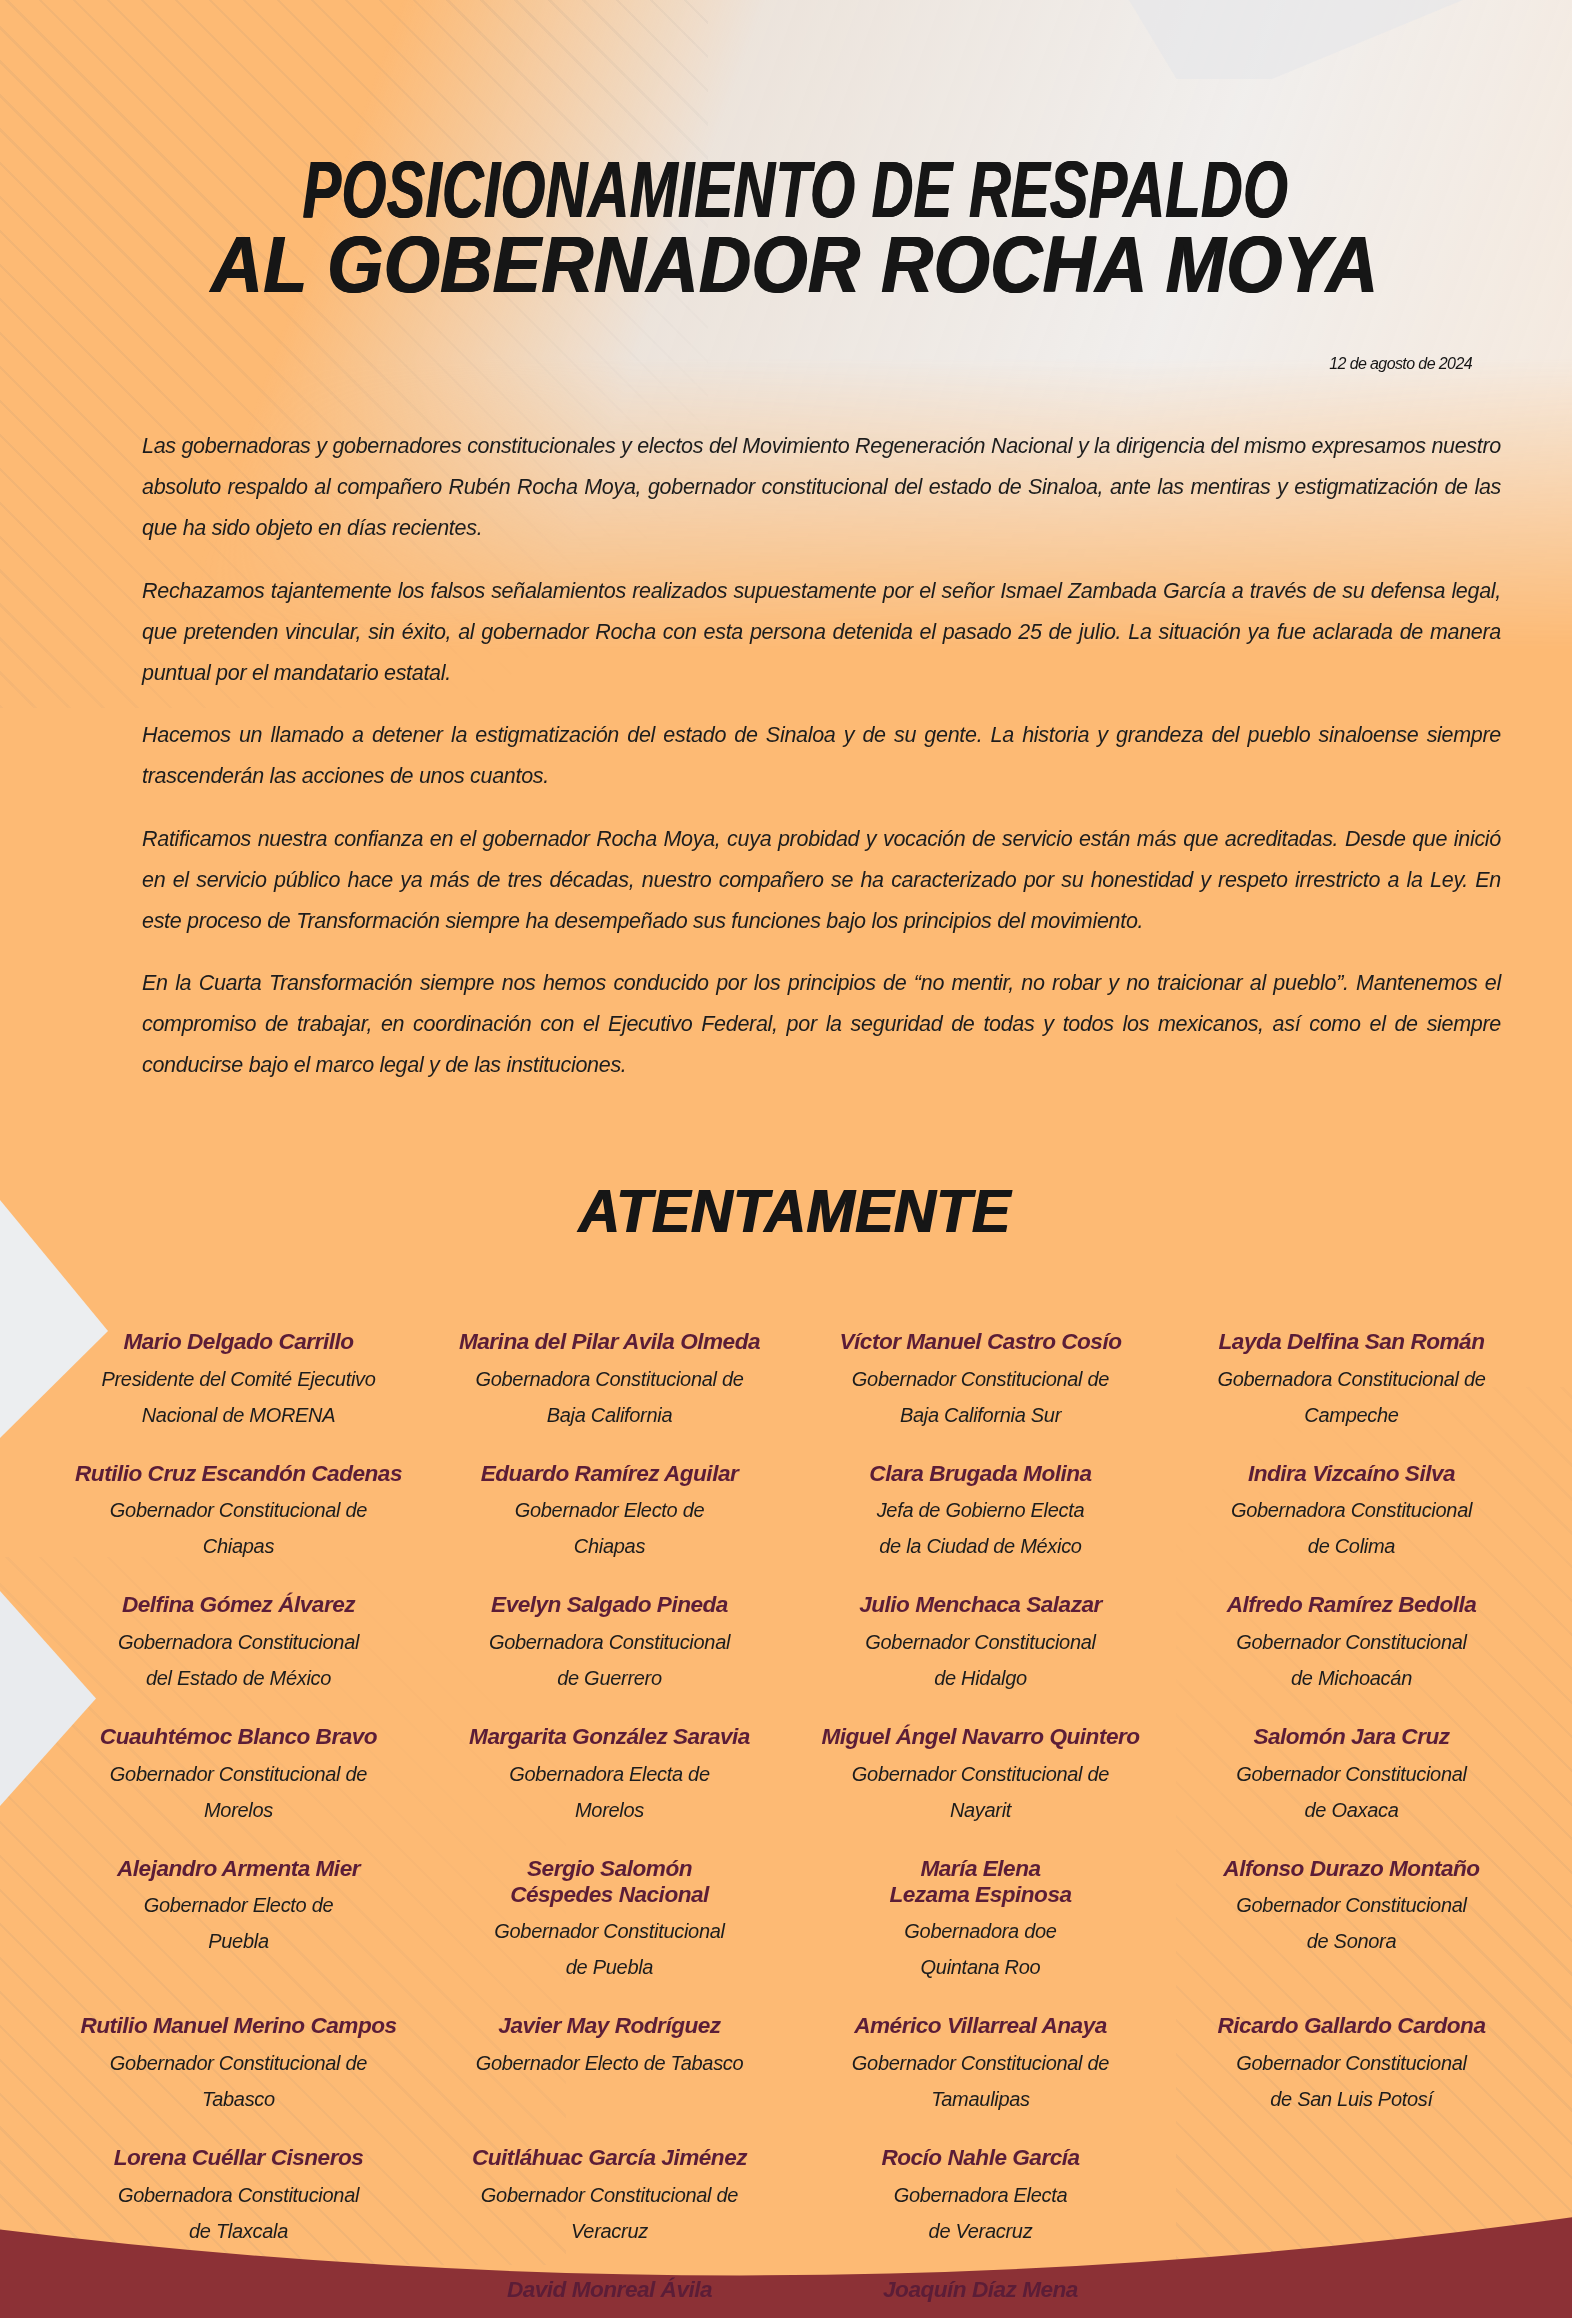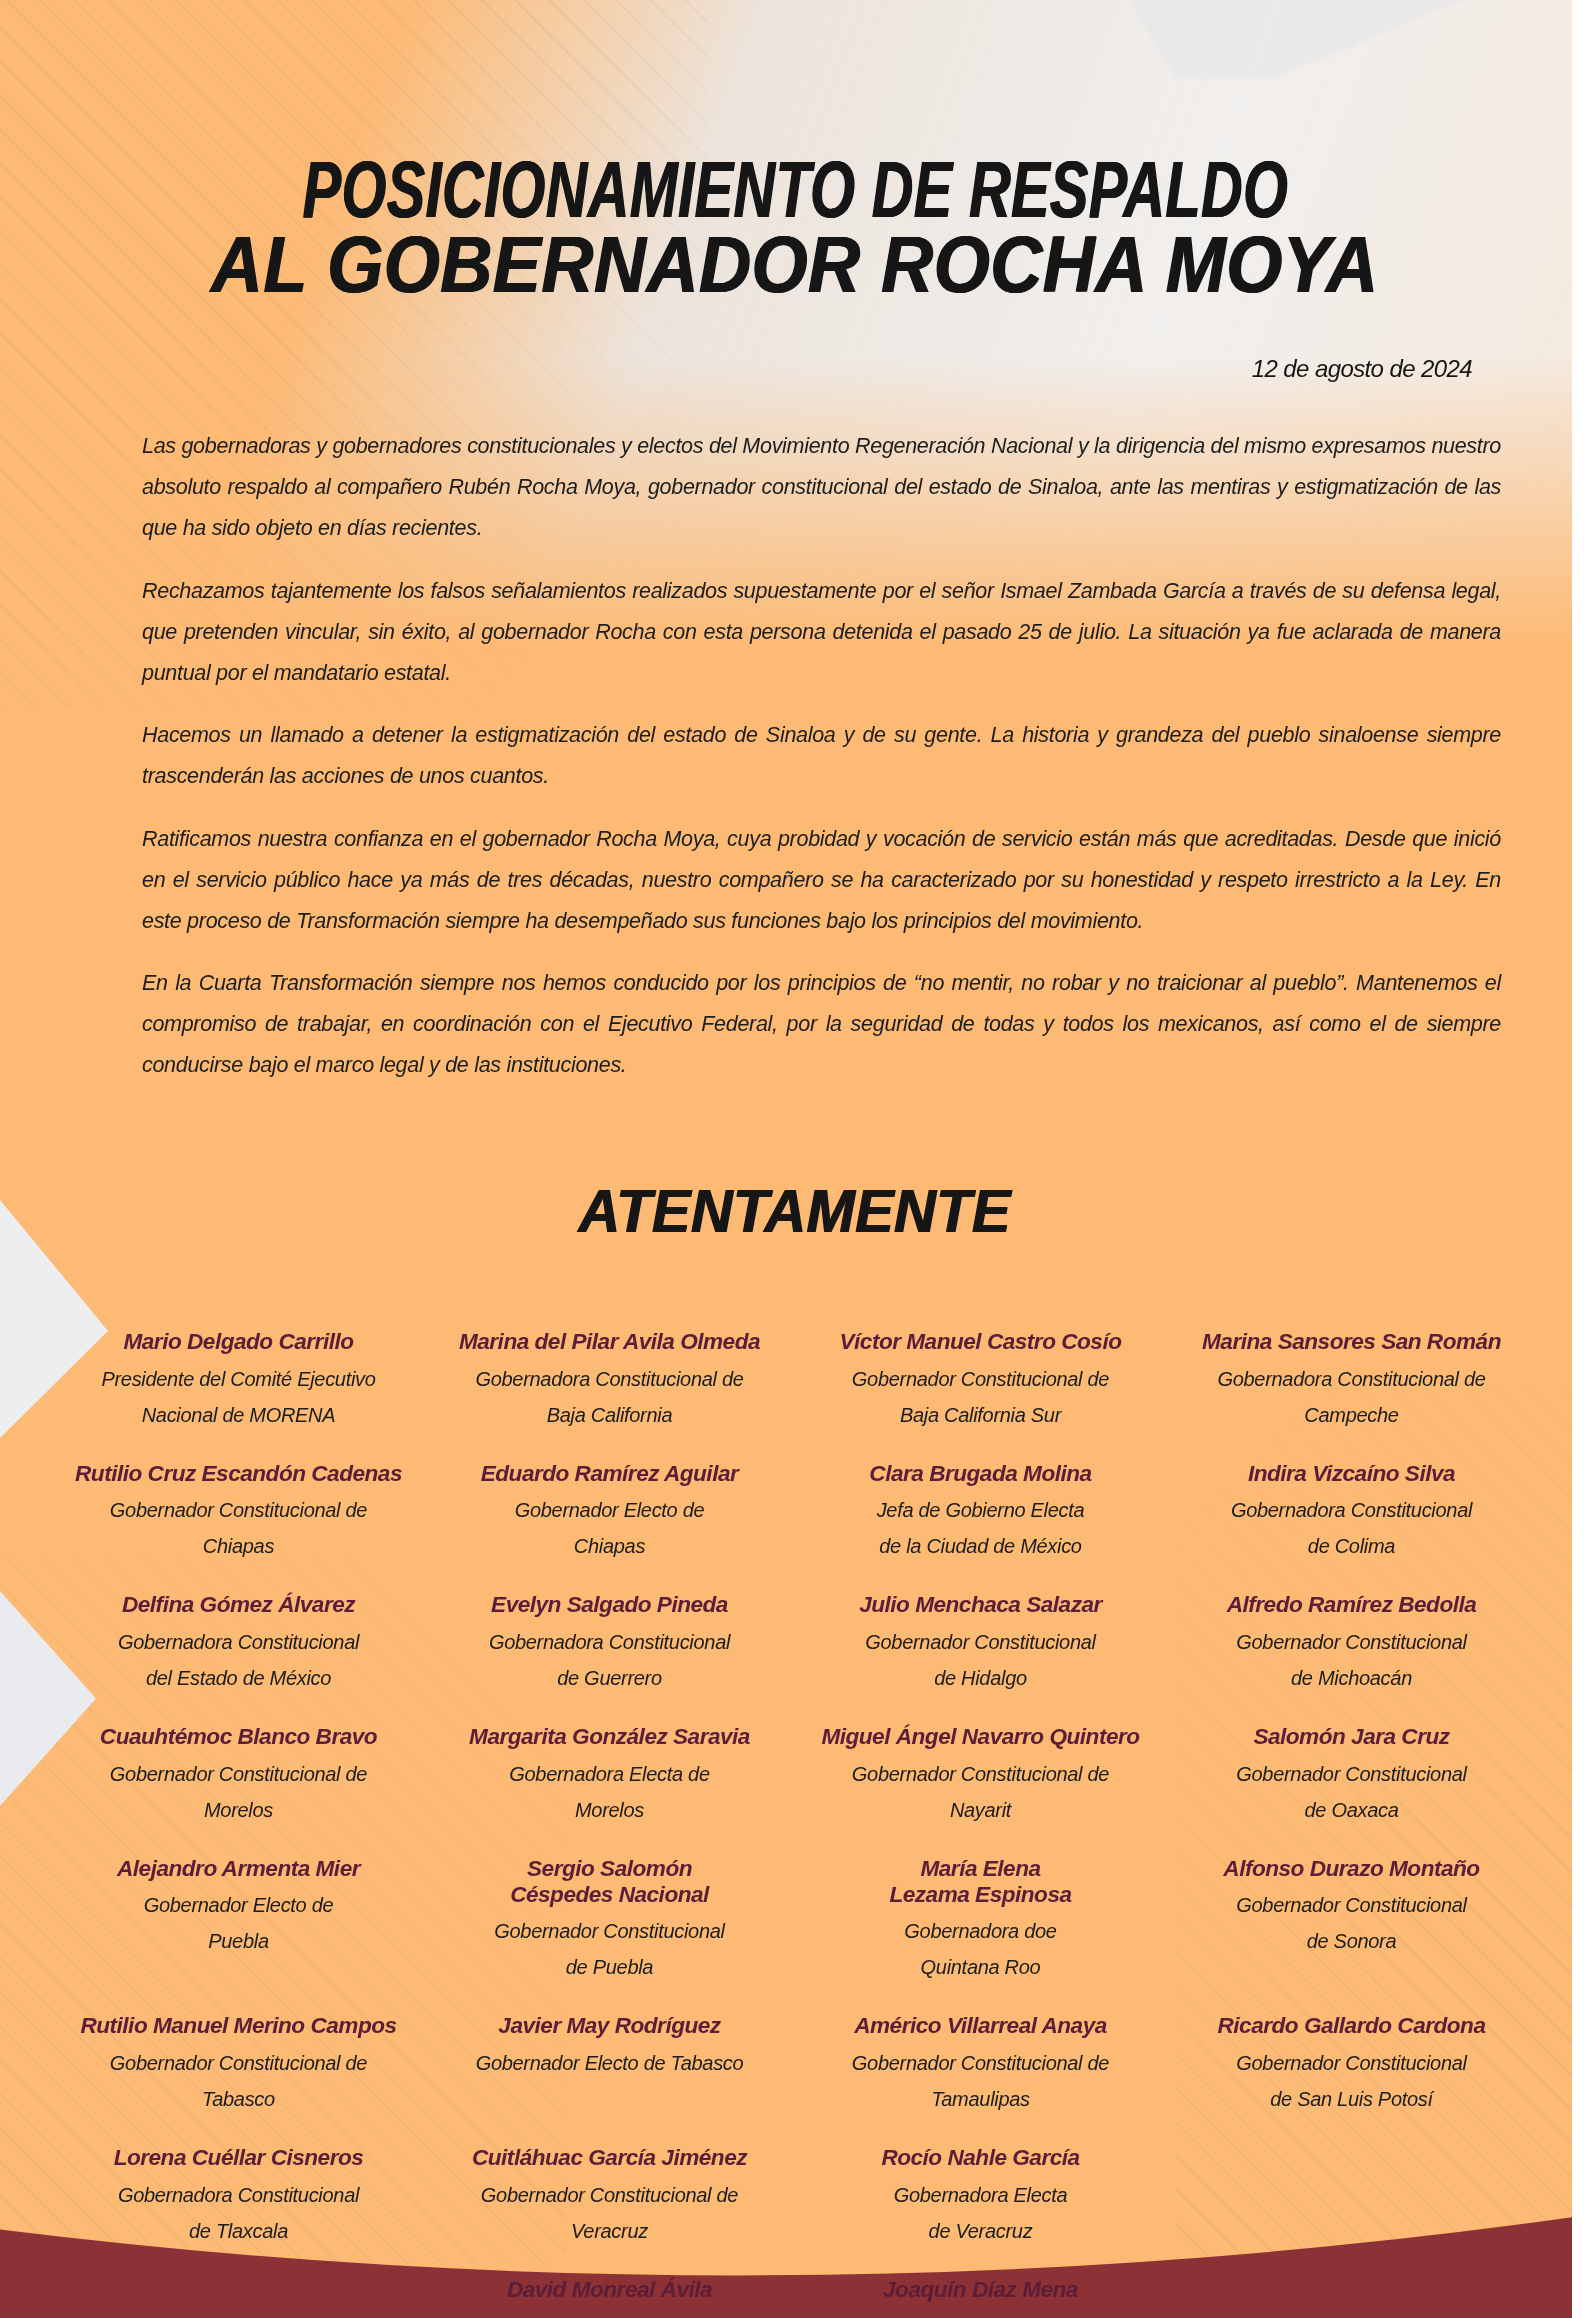--- a/index.html
+++ b/index.html
@@ -96,21 +96,21 @@
     white-space: nowrap;
     text-shadow: 0.8px 0 0 currentColor, -0.8px 0 0 currentColor;
   }
   .doc-title .line1 { transform: scaleX(0.72); }
   .doc-title .line2 { transform: scaleX(0.90); }
   .doc-title .line-wrap { height: 75px; }
 
   .doc-date {
     position: absolute;
     top: 355px; right: 100px;
-    font-size: 24px;
+    font-size: 16px;
     letter-spacing: -0.6px;
     color: #161616;
   }
 
   .doc-body {
     position: absolute;
     left: 142px; top: 426px; width: 1359px;
     font-size: 21.5px;
     line-height: 41px;
     letter-spacing: -0.3px;
@@ -216,21 +216,21 @@
       <div class="sig-name">Marina del Pilar Avila Olmeda</div>
       <div class="sig-title">Gobernadora Constitucional de
 Baja California</div>
     </div>
     <div class="sig">
       <div class="sig-name">Víctor Manuel Castro Cosío</div>
       <div class="sig-title">Gobernador Constitucional de
 Baja California Sur</div>
     </div>
     <div class="sig">
-      <div class="sig-name">Marina Sansores San Román</div>
+      <div class="sig-name">Layda Delfina San Román</div>
       <div class="sig-title">Gobernadora Constitucional de
 Campeche</div>
     </div>
 
     <div class="sig">
       <div class="sig-name">Rutilio Cruz Escandón Cadenas</div>
       <div class="sig-title">Gobernador Constitucional de
 Chiapas</div>
     </div>
     <div class="sig">

